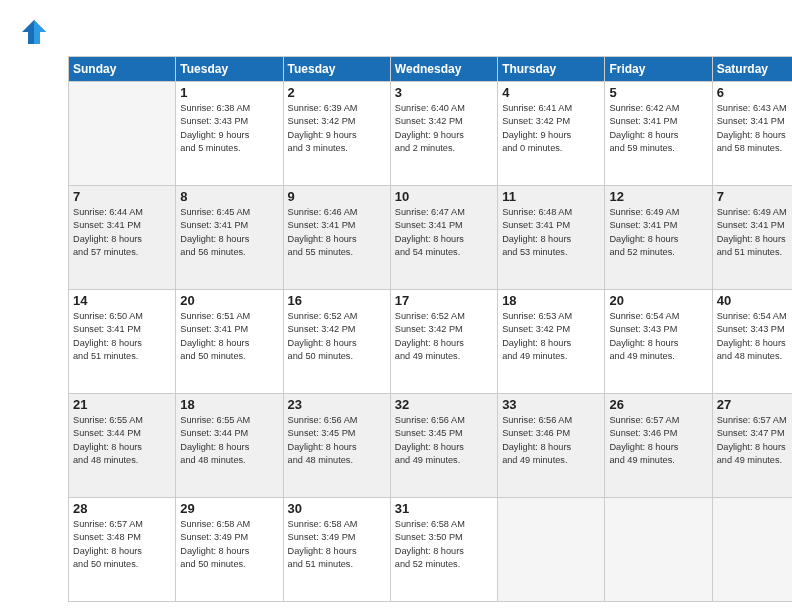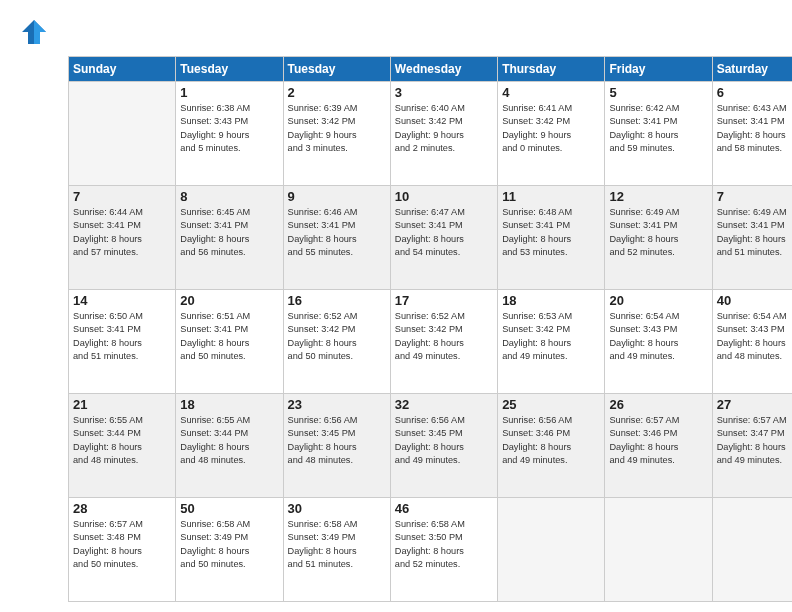--- a/index.html
+++ b/index.html
@@ -229,47 +229,47 @@
           </td>
           <td>
             <span class="day-num">23</span>
             <div class="day-info">Sunrise: 6:56 AM<br>Sunset: 3:45 PM<br>Daylight: 8 hours<br>and 48 minutes.</div>
           </td>
           <td>
             <span class="day-num">32</span>
             <div class="day-info">Sunrise: 6:56 AM<br>Sunset: 3:45 PM<br>Daylight: 8 hours<br>and 49 minutes.</div>
           </td>
           <td>
-            <span class="day-num">25</span>
+            <span class="day-num">33</span>
             <div class="day-info">Sunrise: 6:56 AM<br>Sunset: 3:46 PM<br>Daylight: 8 hours<br>and 49 minutes.</div>
           </td>
           <td>
             <span class="day-num">26</span>
             <div class="day-info">Sunrise: 6:57 AM<br>Sunset: 3:46 PM<br>Daylight: 8 hours<br>and 49 minutes.</div>
           </td>
           <td>
             <span class="day-num">27</span>
             <div class="day-info">Sunrise: 6:57 AM<br>Sunset: 3:47 PM<br>Daylight: 8 hours<br>and 49 minutes.</div>
           </td>
         </tr>
         <tr>
           <td>
             <span class="day-num">28</span>
             <div class="day-info">Sunrise: 6:57 AM<br>Sunset: 3:48 PM<br>Daylight: 8 hours<br>and 50 minutes.</div>
           </td>
           <td>
-            <span class="day-num">50</span>
+            <span class="day-num">29</span>
             <div class="day-info">Sunrise: 6:58 AM<br>Sunset: 3:49 PM<br>Daylight: 8 hours<br>and 50 minutes.</div>
           </td>
           <td>
             <span class="day-num">30</span>
             <div class="day-info">Sunrise: 6:58 AM<br>Sunset: 3:49 PM<br>Daylight: 8 hours<br>and 51 minutes.</div>
           </td>
           <td>
-            <span class="day-num">46</span>
+            <span class="day-num">31</span>
             <div class="day-info">Sunrise: 6:58 AM<br>Sunset: 3:50 PM<br>Daylight: 8 hours<br>and 52 minutes.</div>
           </td>
           <td class="empty"></td>
           <td class="empty"></td>
           <td class="empty"></td>
         </tr>
       </tbody>
   </table>
 </div>
 

